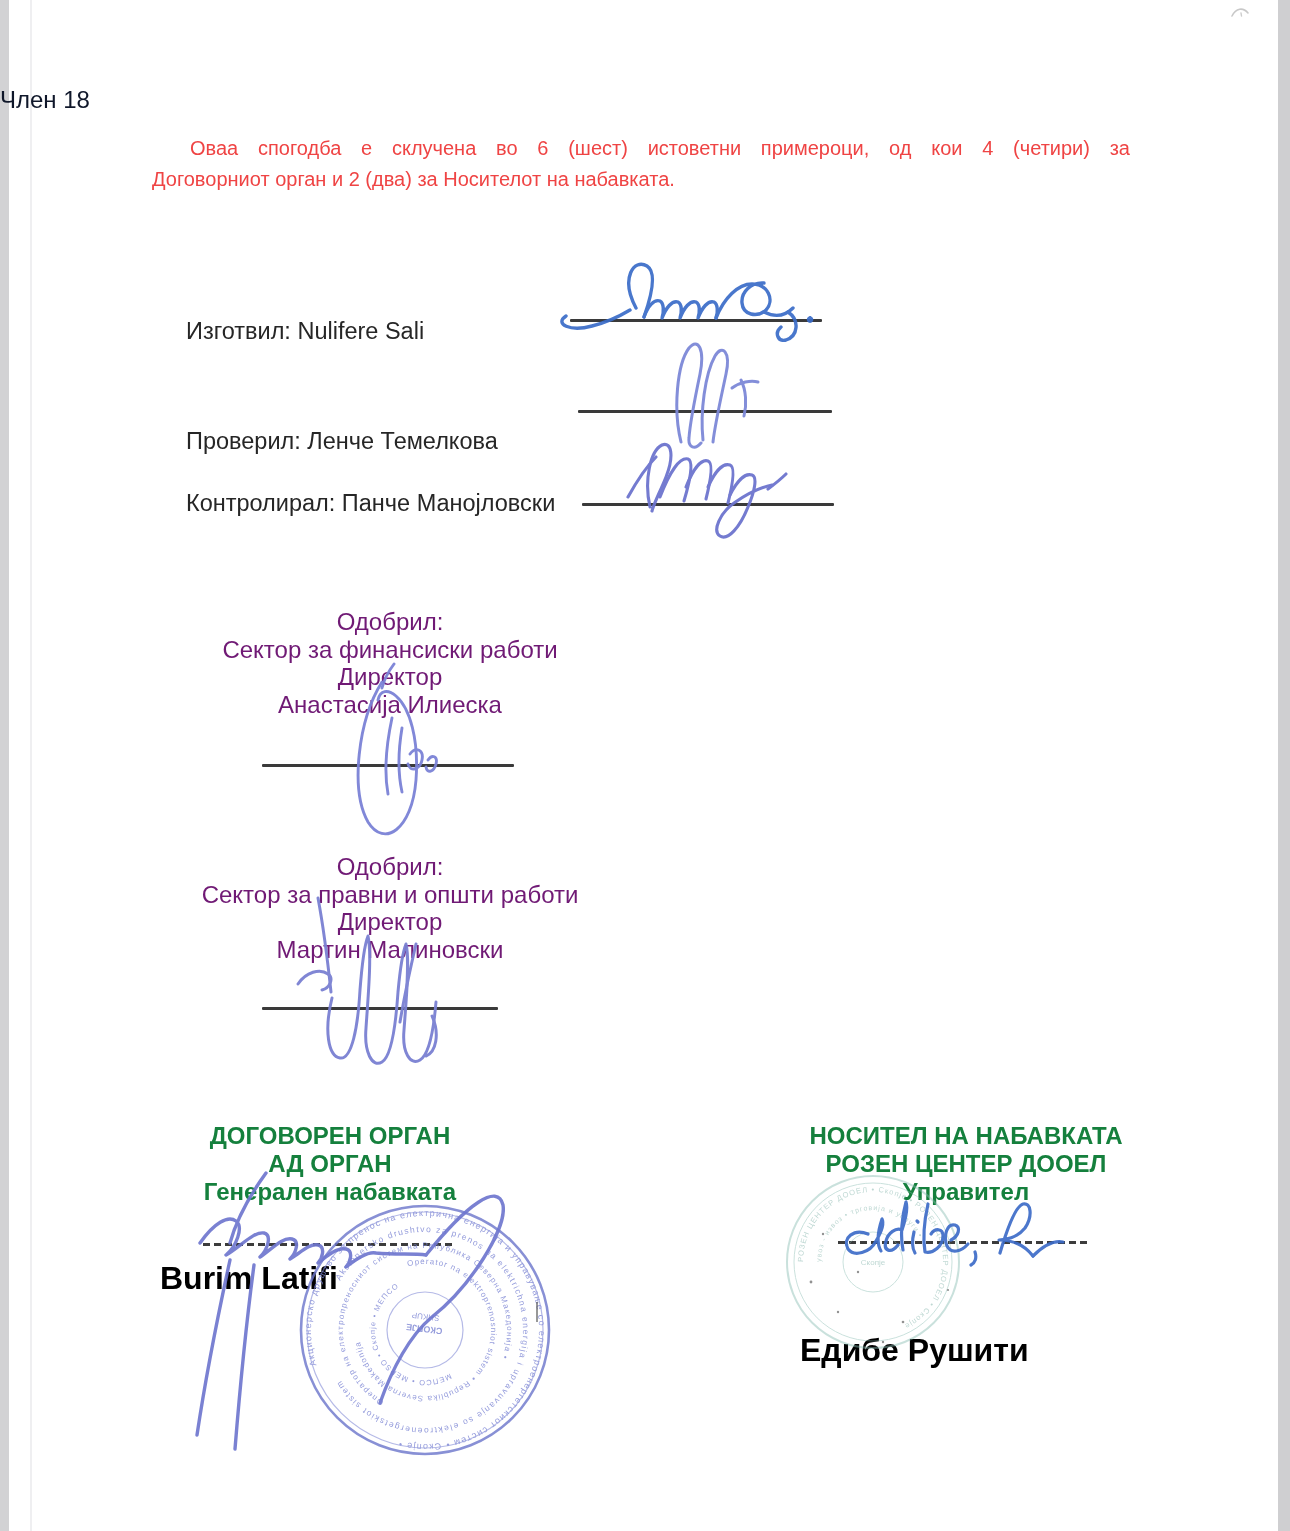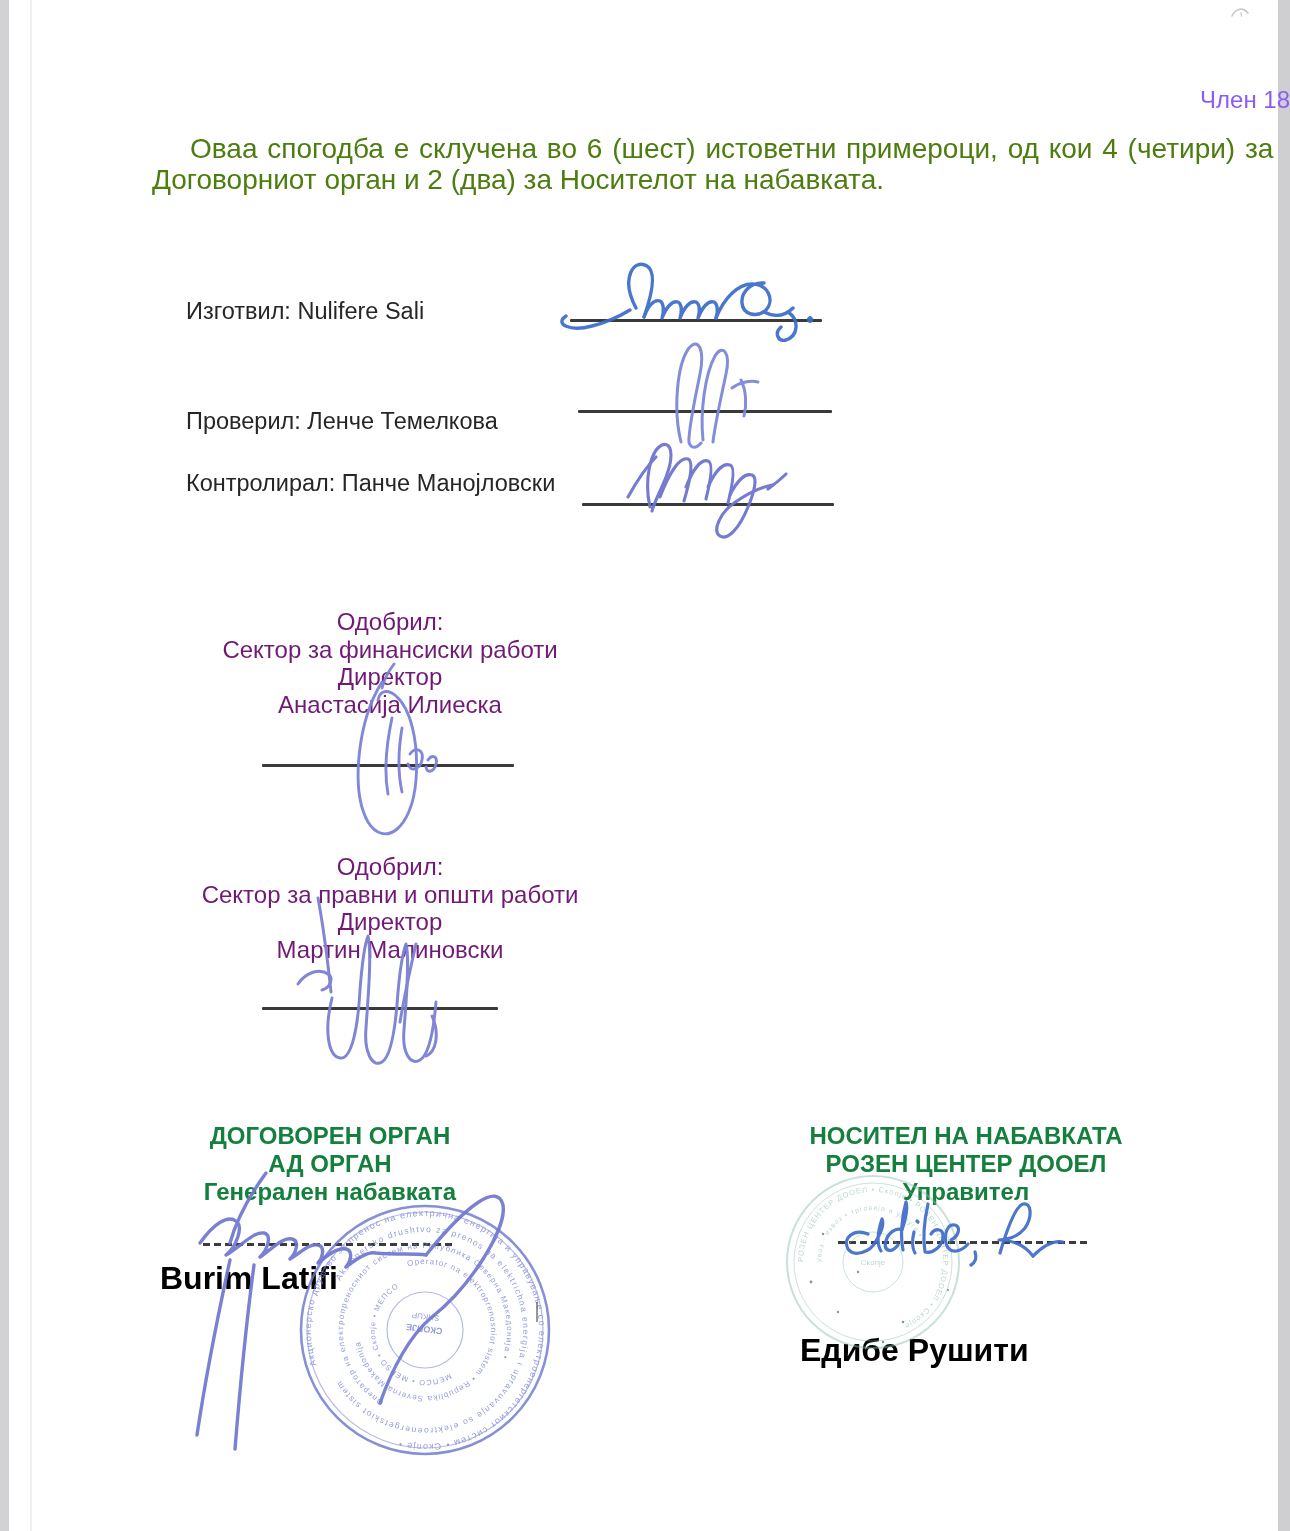--- a/index.html
+++ b/index.html
@@ -3,25 +3,25 @@
 <meta charset="utf-8">
 <style>
   html,body{margin:0;padding:0;background:#ffffff;}
   .page{
     position:relative;width:1290px;height:1531px;background:#ffffff;overflow:hidden;
     font-family:"Liberation Sans", sans-serif;color:#2a2a2a;
   }
   .edge-left{position:absolute;left:0;top:0;width:9px;height:1531px;background:#d2d2d4;}
   .edge-left-line{position:absolute;left:30px;top:0;width:2px;height:1531px;background:#efeff1;}
   .edge-right{position:absolute;left:1278px;top:0;width:12px;height:1531px;background:#cfcfd1;}
-  .heading{position:absolute;left:0;top:86px;width:1290px;text-align:right;font-size:24px;color:#8b5cf6;}
-  .para{position:absolute;font-size:28px;color:#4d7c0f;line-height:31px;white-space:nowrap;}
+  .heading{position:absolute;left:0;top:86px;width:1290px;text-align:left;font-size:24px;color:#0f172a;}
+  .para{position:absolute;font-size:20px;color:#ef4444;line-height:31px;white-space:nowrap;}
   .para1{left:152px;top:133px;width:978px;text-indent:38px;text-align:justify;text-align-last:justify;word-spacing:2px;}
   .para2{left:152px;top:164px;}
-  .siglabel{position:absolute;font-size:23.5px;color:#262626;white-space:nowrap;}
+  .siglabel{position:absolute;font-size:23.5px;color:#262626;white-space:nowrap;margin-top:20px;}
   .hline{position:absolute;height:3px;background:#3a3a3a;border-radius:1px;}
   .dashline{position:absolute;height:3px;background:repeating-linear-gradient(90deg,#3c3c3c 0 7px,transparent 7px 11px);}
   .approval{position:absolute;text-align:center;font-size:24px;line-height:27.5px;color:#701a75;}
   .party{position:absolute;text-align:center;font-size:24px;line-height:28px;font-weight:bold;color:#15803d;}
   .party-name{position:absolute;font-size:32px;font-weight:bold;color:#000000;}
   .sig{position:absolute;pointer-events:none;}
   .sig path{fill:none;stroke-linecap:round;stroke-linejoin:round;}
   .stamp{position:absolute;}
   .artifact-line{position:absolute;left:536px;top:1302px;width:2px;height:20px;background:#444;opacity:.55;}
 </style>

